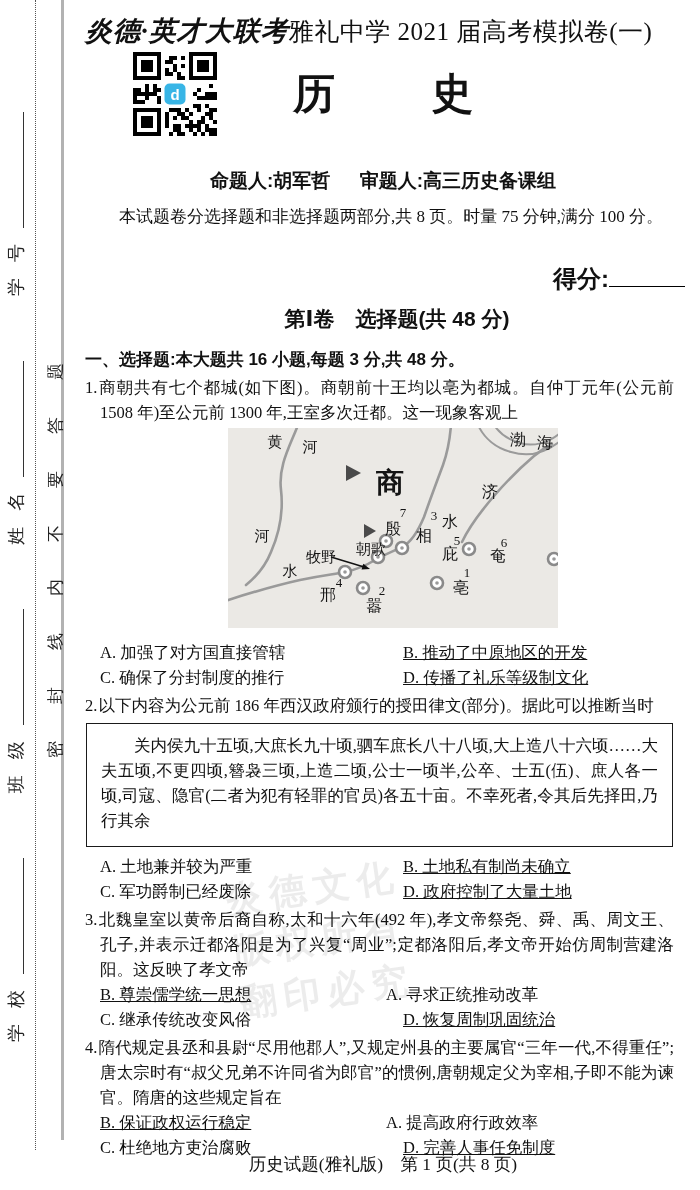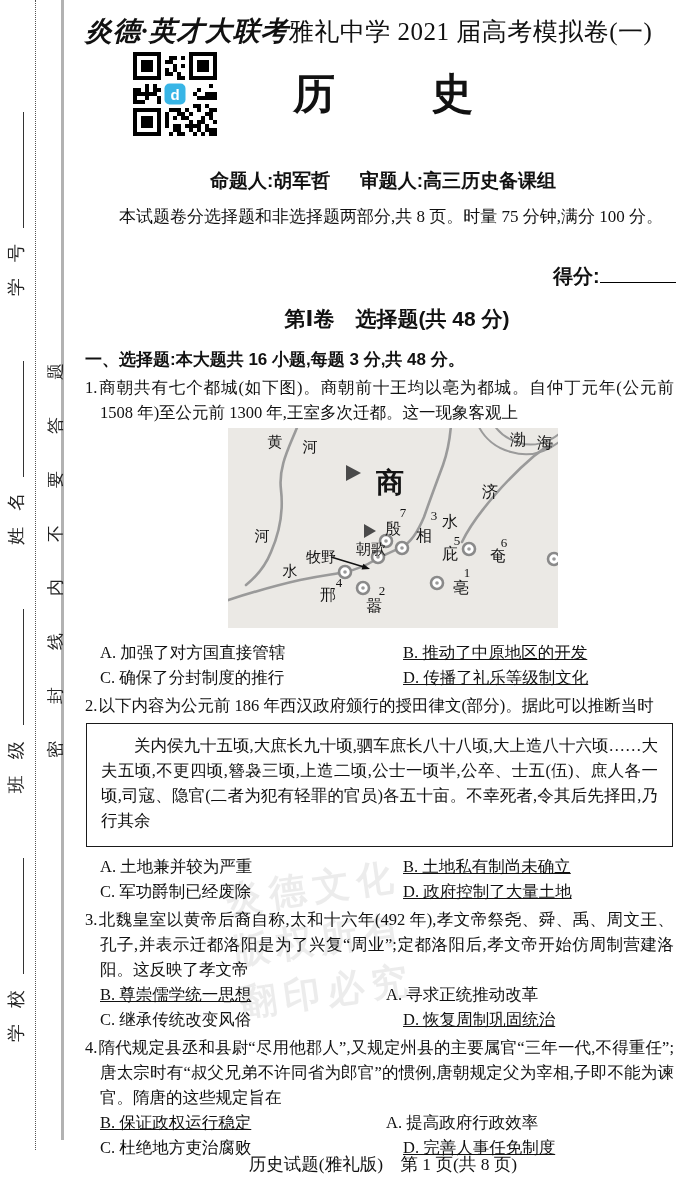--- a/index.html
+++ b/index.html
@@ -28,21 +28,21 @@
   .subject{position:absolute;left:85px;top:66px;width:596px;display:flex;justify-content:center;gap:96px;
     font-family:"Liberation Sans","DejaVu Sans",sans-serif;font-weight:700;font-size:42px;}
   .qr{position:absolute;left:133px;top:52px;}
 
   .people{position:absolute;left:85px;top:168px;width:596px;text-align:center;
     font-family:"Liberation Sans","DejaVu Sans",sans-serif;font-weight:700;font-size:19px;}
   .people span{margin:15px 12px;}
   .intro{position:absolute;left:85px;top:203px;width:590px;font-size:17px;line-height:27px;
     text-indent:2em;text-align:justify;}
   .score{position:absolute;left:553px;top:263px;font-family:"Liberation Sans","DejaVu Sans",sans-serif;
-    font-weight:700;font-size:20px;}
+    font-weight:700;font-size:24px;}
   .score .sl{display:inline-block;width:76px;border-bottom:1.6px solid #000;height:16px;}
 
   .sec-title{position:absolute;left:99px;top:305px;width:596px;text-align:center;
     font-family:"Liberation Sans","DejaVu Sans",sans-serif;font-weight:700;font-size:21px;}
 
   
   .flow{position:absolute;left:85px;top:347px;width:589px;font-size:16.5px;line-height:25px;text-align:justify;}
   .list-hdr{font-family:"Liberation Sans","DejaVu Sans",sans-serif;font-weight:700;font-size:17px;margin-bottom:2px;}
   .stem{padding-left:15px;text-indent:-15px;margin-top:3px;}
   .qnum{padding-right:1px;}

